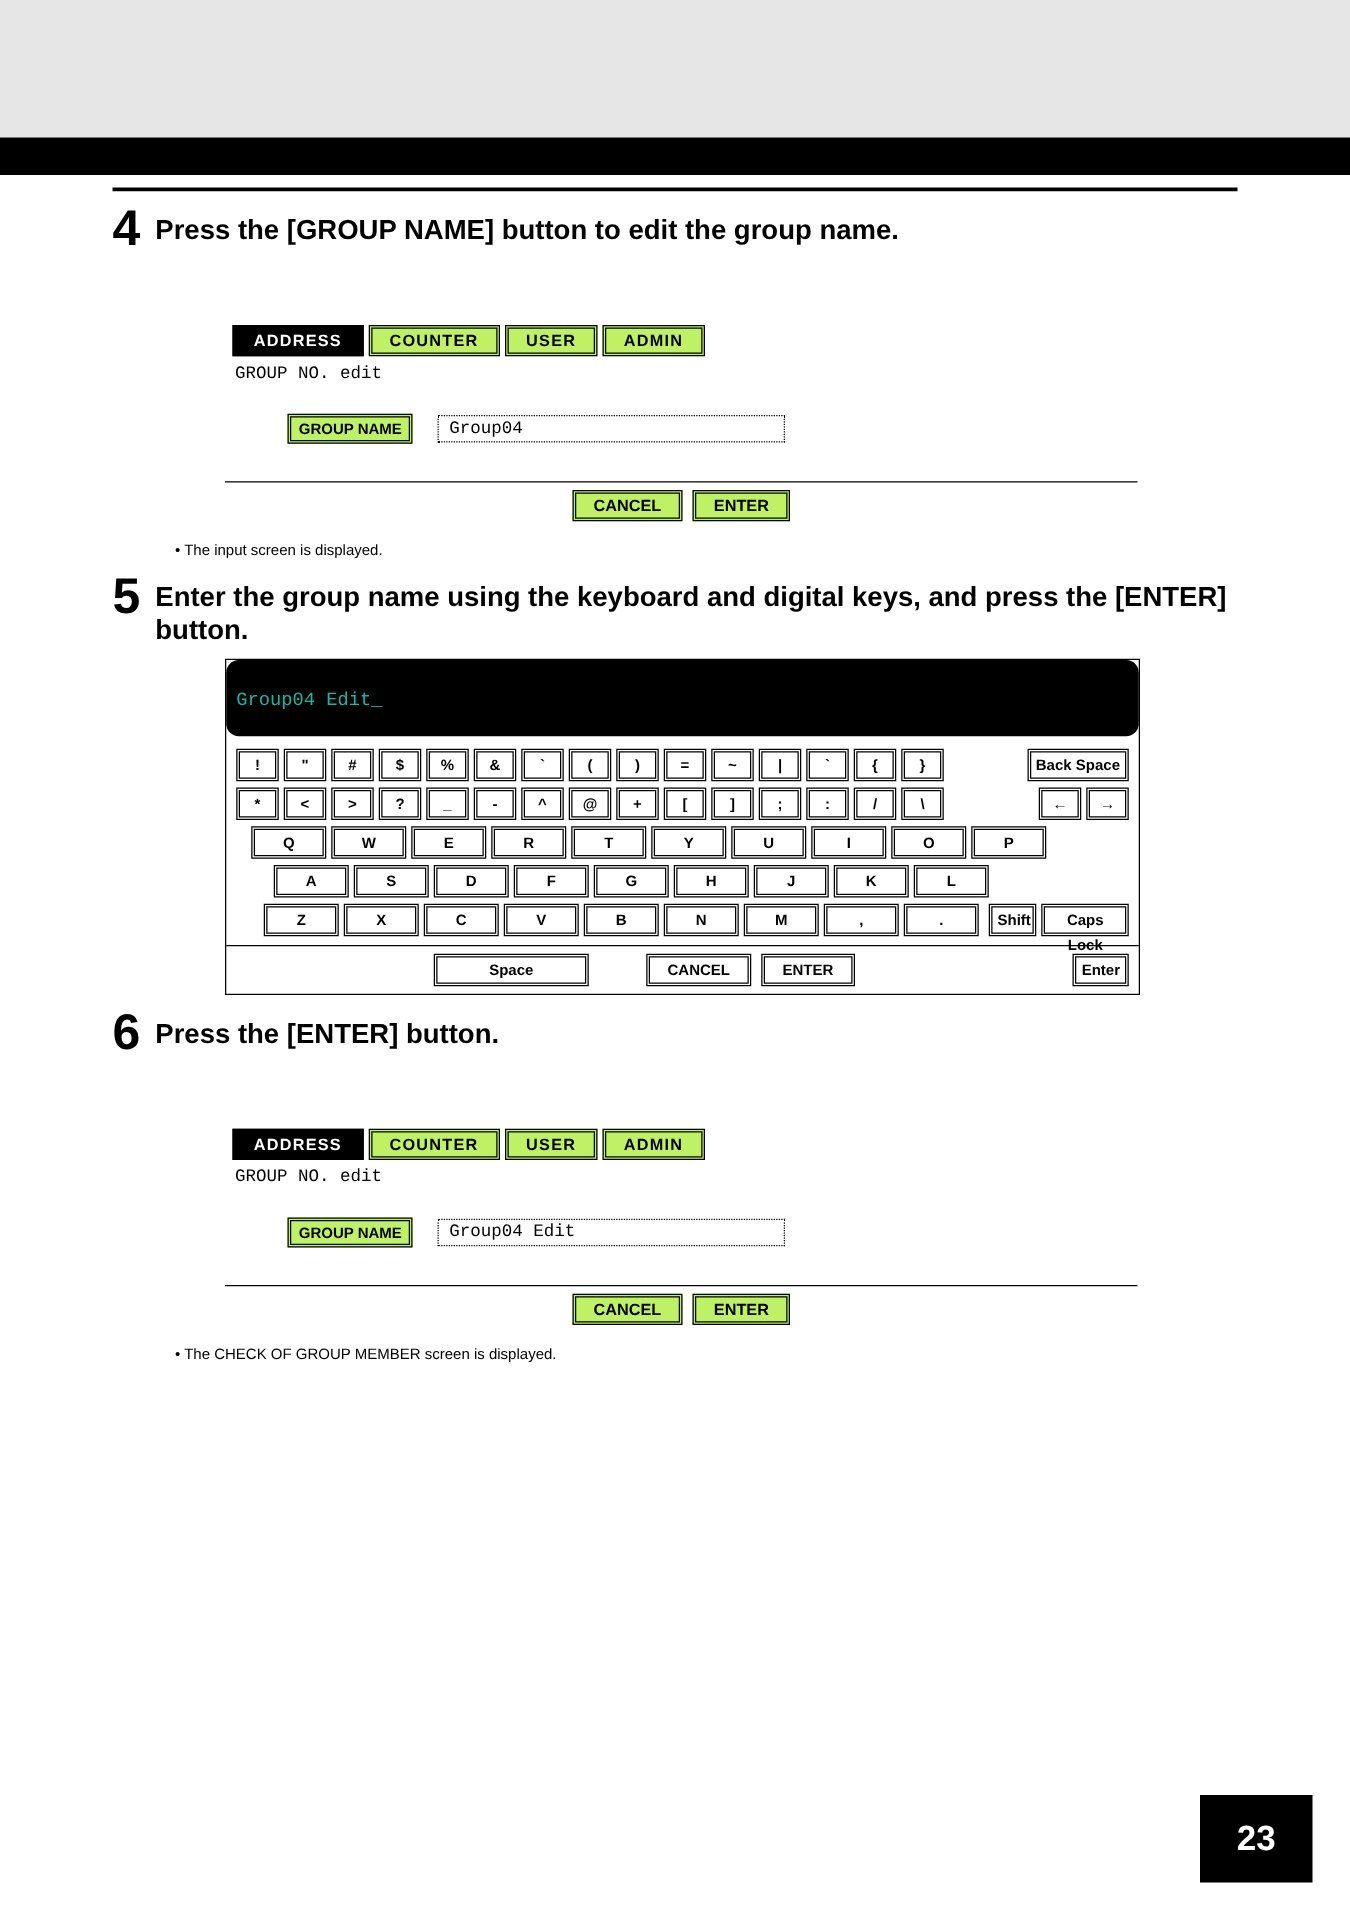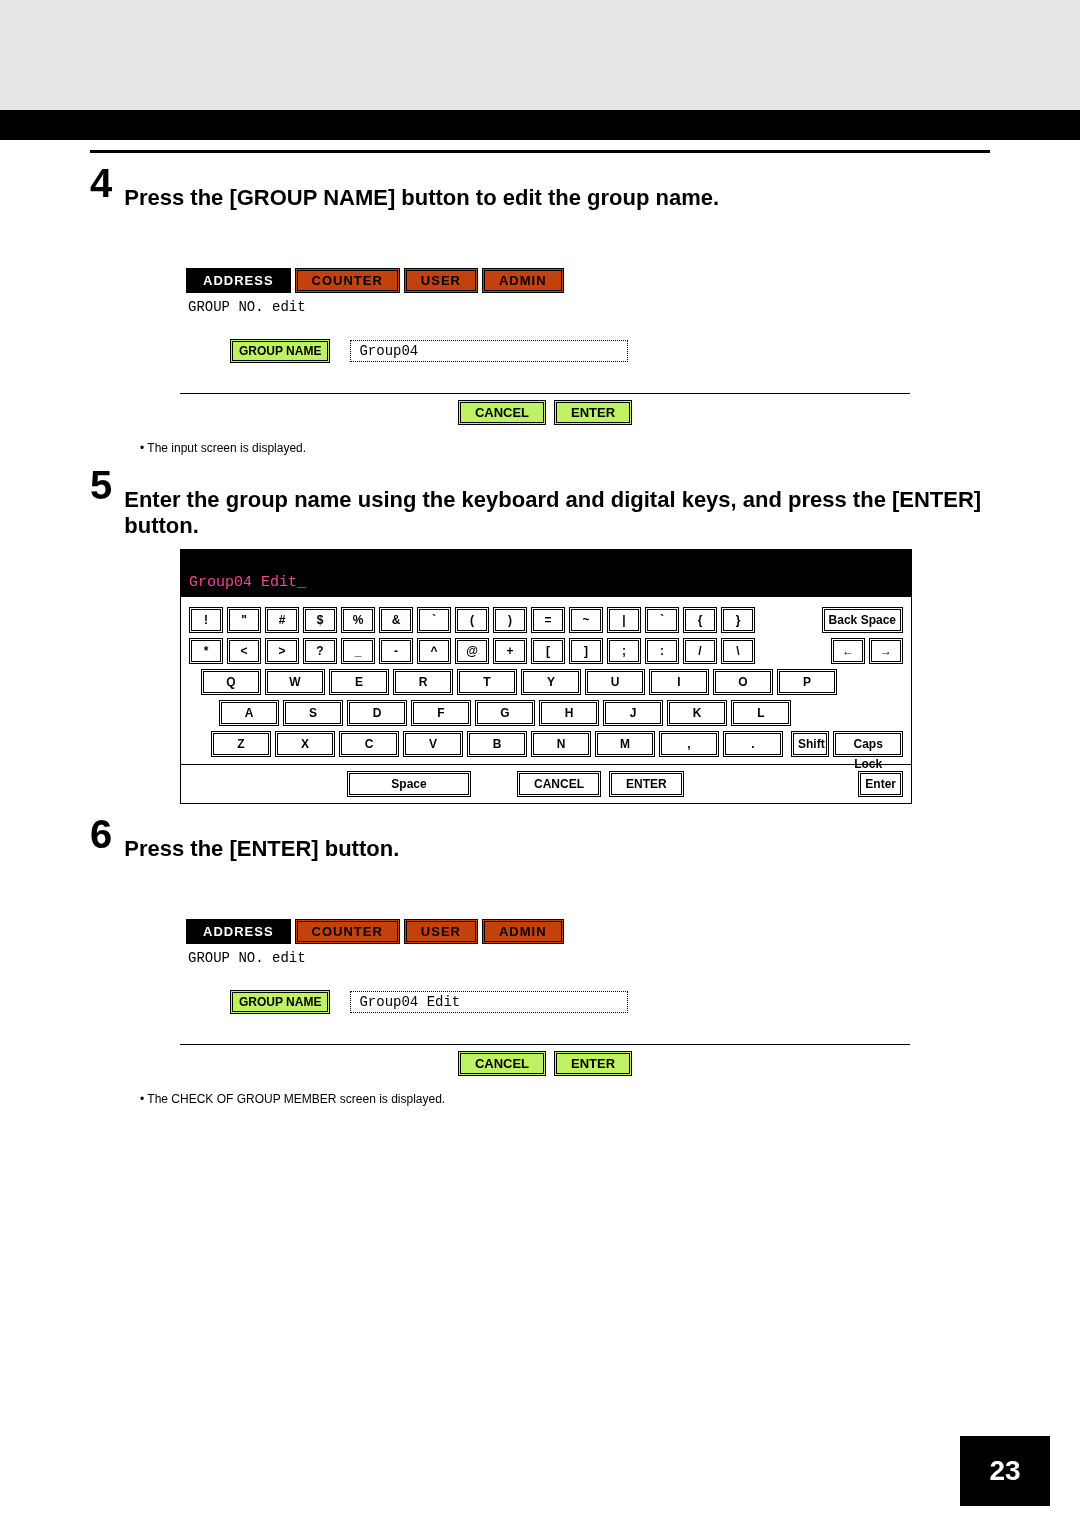--- a/index.html
+++ b/index.html
@@ -50,21 +50,21 @@
     margin-top: 10px;
   }
   .step-num {
     font-size: 40px;
     font-weight: bold;
     line-height: 1;
   }
   .step-text {
     font-size: 22px;
     font-weight: bold;
-    margin-top: 22px;
+    margin-top: 8px;
   }
   .screenshot {
     margin: 16px 0 6px 90px;
     width: 730px;
     background: #000;
     padding: 0;
     box-sizing: border-box;
   }
   .screen-inner {
     background: #fff;
@@ -72,21 +72,21 @@
     padding: 0 0 4px 0;
   }
   .tabsrow {
     display: flex;
     gap: 4px;
     padding: 2px 6px 2px 6px;
     background: #fff;
   }
   .tab {
     border: 3px double #000;
-    background: #c2410c;
+    background: #bef264;
     font-size: 13px;
     font-weight: bold;
     padding: 2px 14px;
     text-align: center;
     letter-spacing: 1px;
   }
   .tab.active {
     background: #000;
     color: #fff;
   }
@@ -137,24 +137,25 @@
   
   .kb-screenshot {
     margin: 10px 0 10px 90px;
     width: 730px;
     background: #fff;
     border: 1px solid #000;
     padding: 0;
   }
   .kb-header {
     background: #000;
-    color: #ec4899;
+    color: #14b8a6;
     font-family: "Courier New", monospace;
     font-size: 15px;
-    padding: 24px 8px 6px 8px;
+    padding: 24px 8px 20px 8px;
+    border-radius: 10px;
   }
   .kb-body {
     padding: 10px 8px 2px 8px;
     border-bottom: 1px solid #000;
   }
   .kbrow {
     display: flex;
     gap: 4px;
     margin-bottom: 5px;
     align-items: center;

